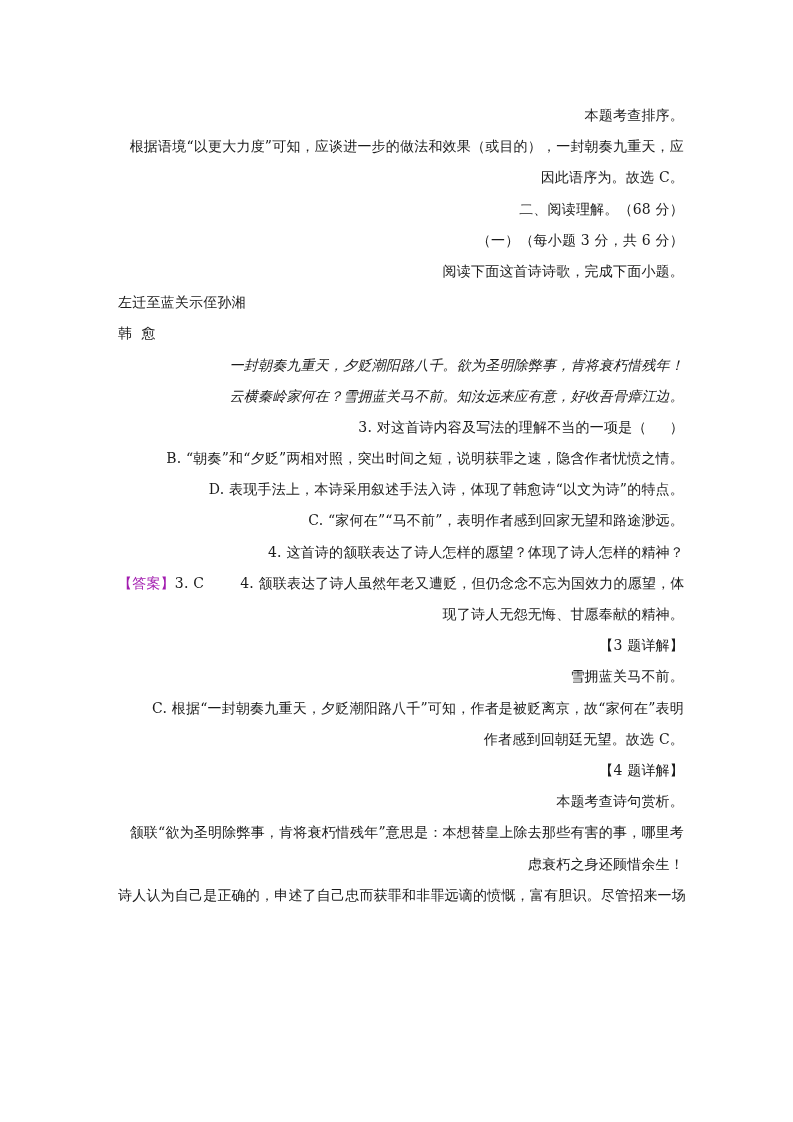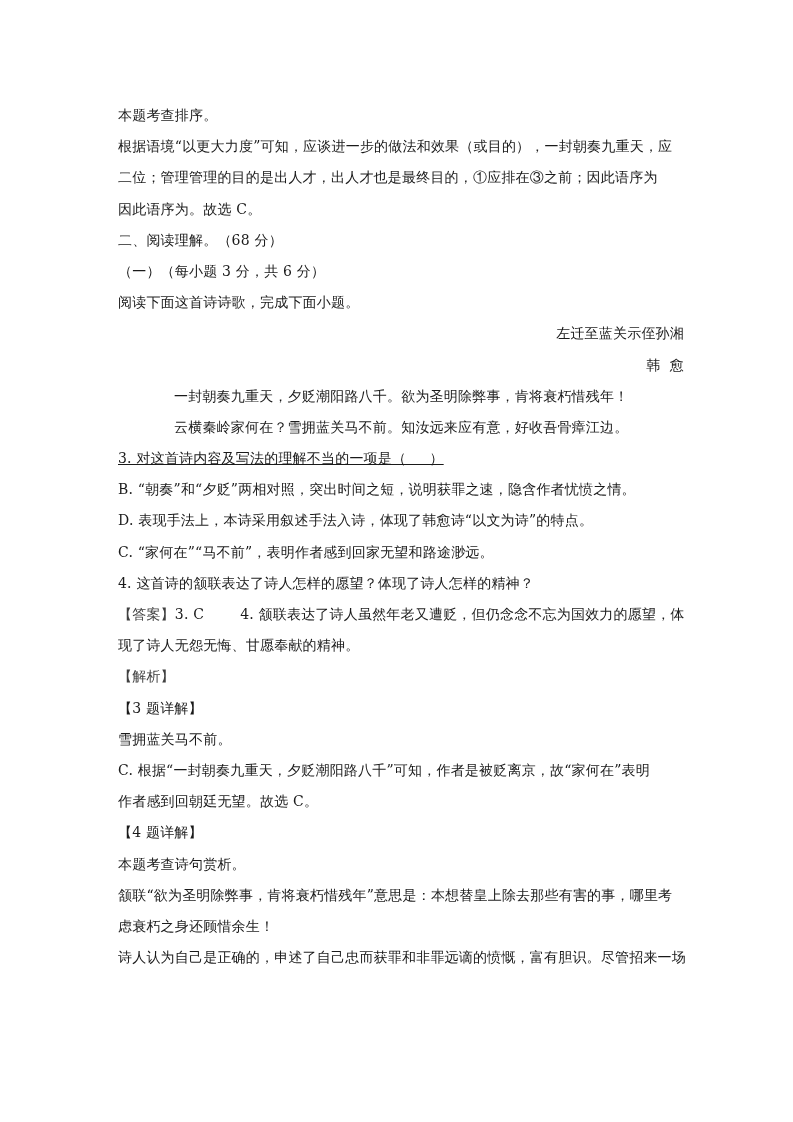--- a/index.html
+++ b/index.html
@@ -20,66 +20,66 @@
       left: 118px;
       top: 100px;
       width: 566px;
     }
     .line {
       font-size: 14px;
       line-height: 31.2px;
       height: 31.2px;
       white-space: nowrap;
       letter-spacing: 0.2px;
+      text-align: right;
     }
     .center {
-      text-align: right;
+      text-align: left;
     }
     .poem {
       padding-left: 56px;
+      font-style: italic;
     }
     .accent {
-      color: #404040;
+      color: #a21caf;
     }
     .gap {
       display: inline-block;
       width: 36px;
     }
   </style>
 </head>
 <body>
 
 <div class="page">
 
   <div class="line">本题考查排序。</div>
   <div class="line">根据语境“以更大力度”可知，应谈进一步的做法和效果（或目的），一封朝奏九重天，应</div>
-  <div class="line">二位；管理管理的目的是出人才，出人才也是最终目的，①应排在③之前；因此语序为</div>
   <div class="line">因此语序为。故选 C。</div>
 
   <div class="line">二、阅读理解。（68 分）</div>
   <div class="line">（一）（每小题 3 分，共 6 分）</div>
   <div class="line">阅读下面这首诗诗歌，完成下面小题。</div>
 
   <div class="line center">左迁至蓝关示侄孙湘</div>
   <div class="line center" style="white-space: pre;">韩  愈</div>
   <div class="line poem">一封朝奏九重天，夕贬潮阳路八千。欲为圣明除弊事，肯将衰朽惜残年！</div>
   <div class="line poem">云横秦岭家何在？雪拥蓝关马不前。知汝远来应有意，好收吾骨瘴江边。</div>
 
-  <div class="line" style="white-space: pre; text-decoration: underline;">3. 对这首诗内容及写法的理解不当的一项是（     ）</div>
+  <div class="line" style="white-space: pre;">3. 对这首诗内容及写法的理解不当的一项是（     ）</div>
   <div class="line">B. “朝奏”和“夕贬”两相对照，突出时间之短，说明获罪之速，隐含作者忧愤之情。</div>
   <div class="line">D. 表现手法上，本诗采用叙述手法入诗，体现了韩愈诗“以文为诗”的特点。</div>
   <div class="line">C. “家何在”“马不前”，表明作者感到回家无望和路途渺远。</div>
   <div class="line">4. 这首诗的颔联表达了诗人怎样的愿望？体现了诗人怎样的精神？</div>
 
   <div class="line">
     <span class="accent">【答案】</span><span>3. C</span><span class="gap"></span><span>4. 颔联表达了诗人虽然年老又遭贬，但仍念念不忘为国效力的愿望，体</span>
   </div>
   <div class="line">现了诗人无怨无悔、甘愿奉献的精神。</div>
 
-  <div class="line accent">【解析】</div>
 
   <div class="line">【3 题详解】</div>
   <div class="line">雪拥蓝关马不前。</div>
   <div class="line">C. 根据“一封朝奏九重天，夕贬潮阳路八千”可知，作者是被贬离京，故“家何在”表明</div>
   <div class="line">作者感到回朝廷无望。故选 C。</div>
 
   <div class="line">【4 题详解】</div>
   <div class="line">本题考查诗句赏析。</div>
   <div class="line">颔联“欲为圣明除弊事，肯将衰朽惜残年”意思是：本想替皇上除去那些有害的事，哪里考</div>
   <div class="line">虑衰朽之身还顾惜余生！</div>

